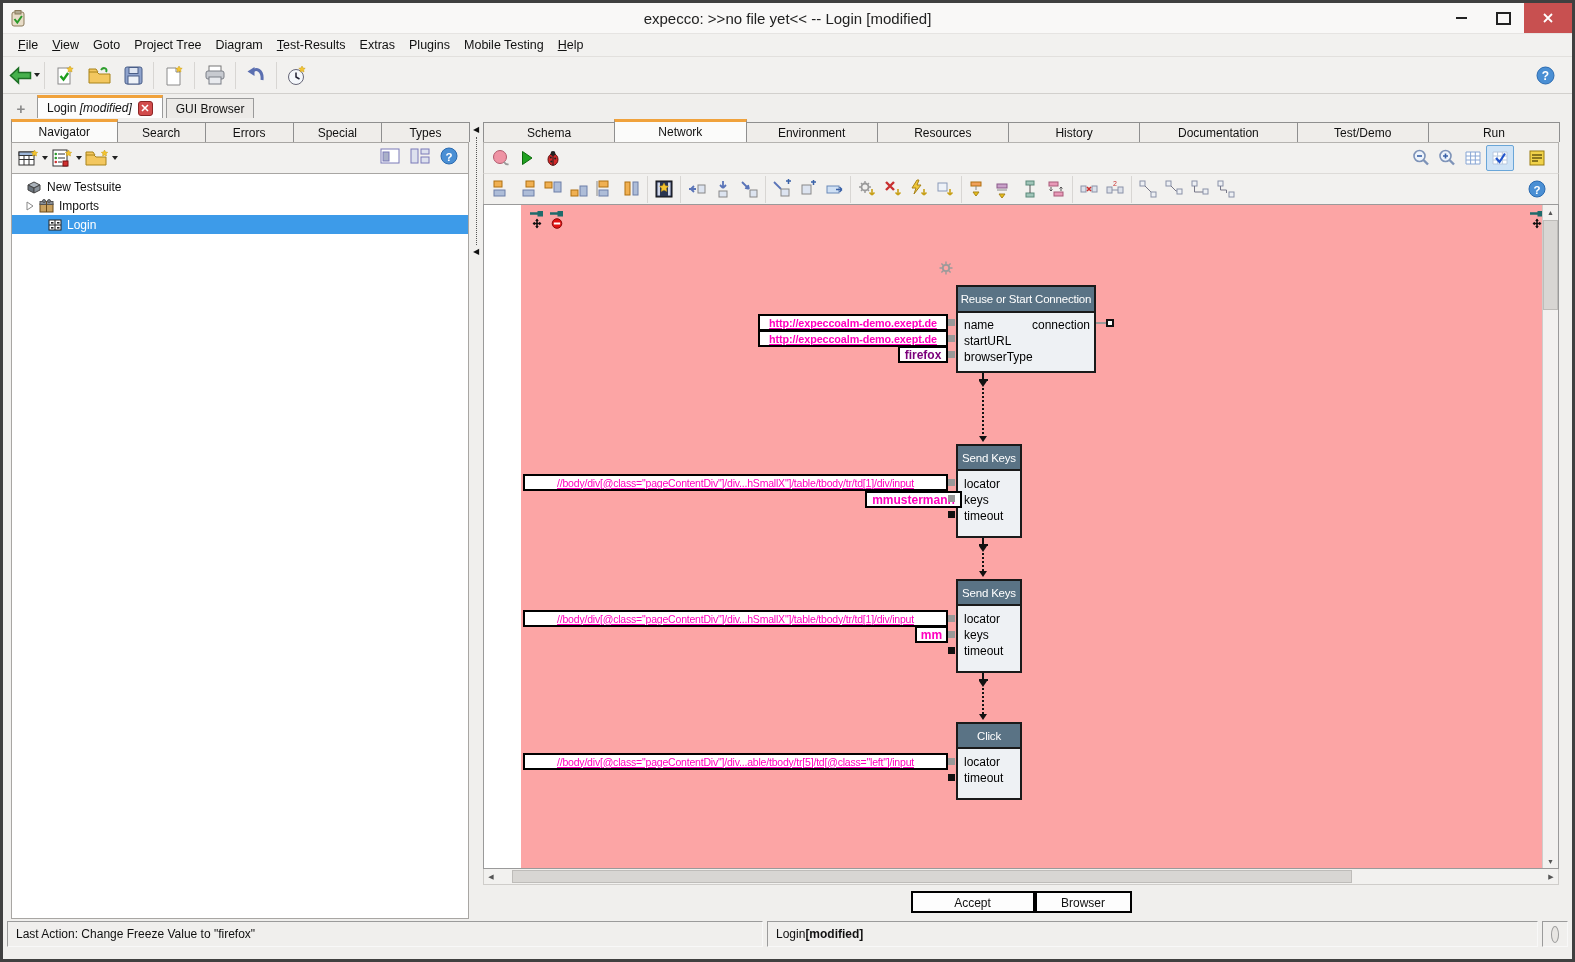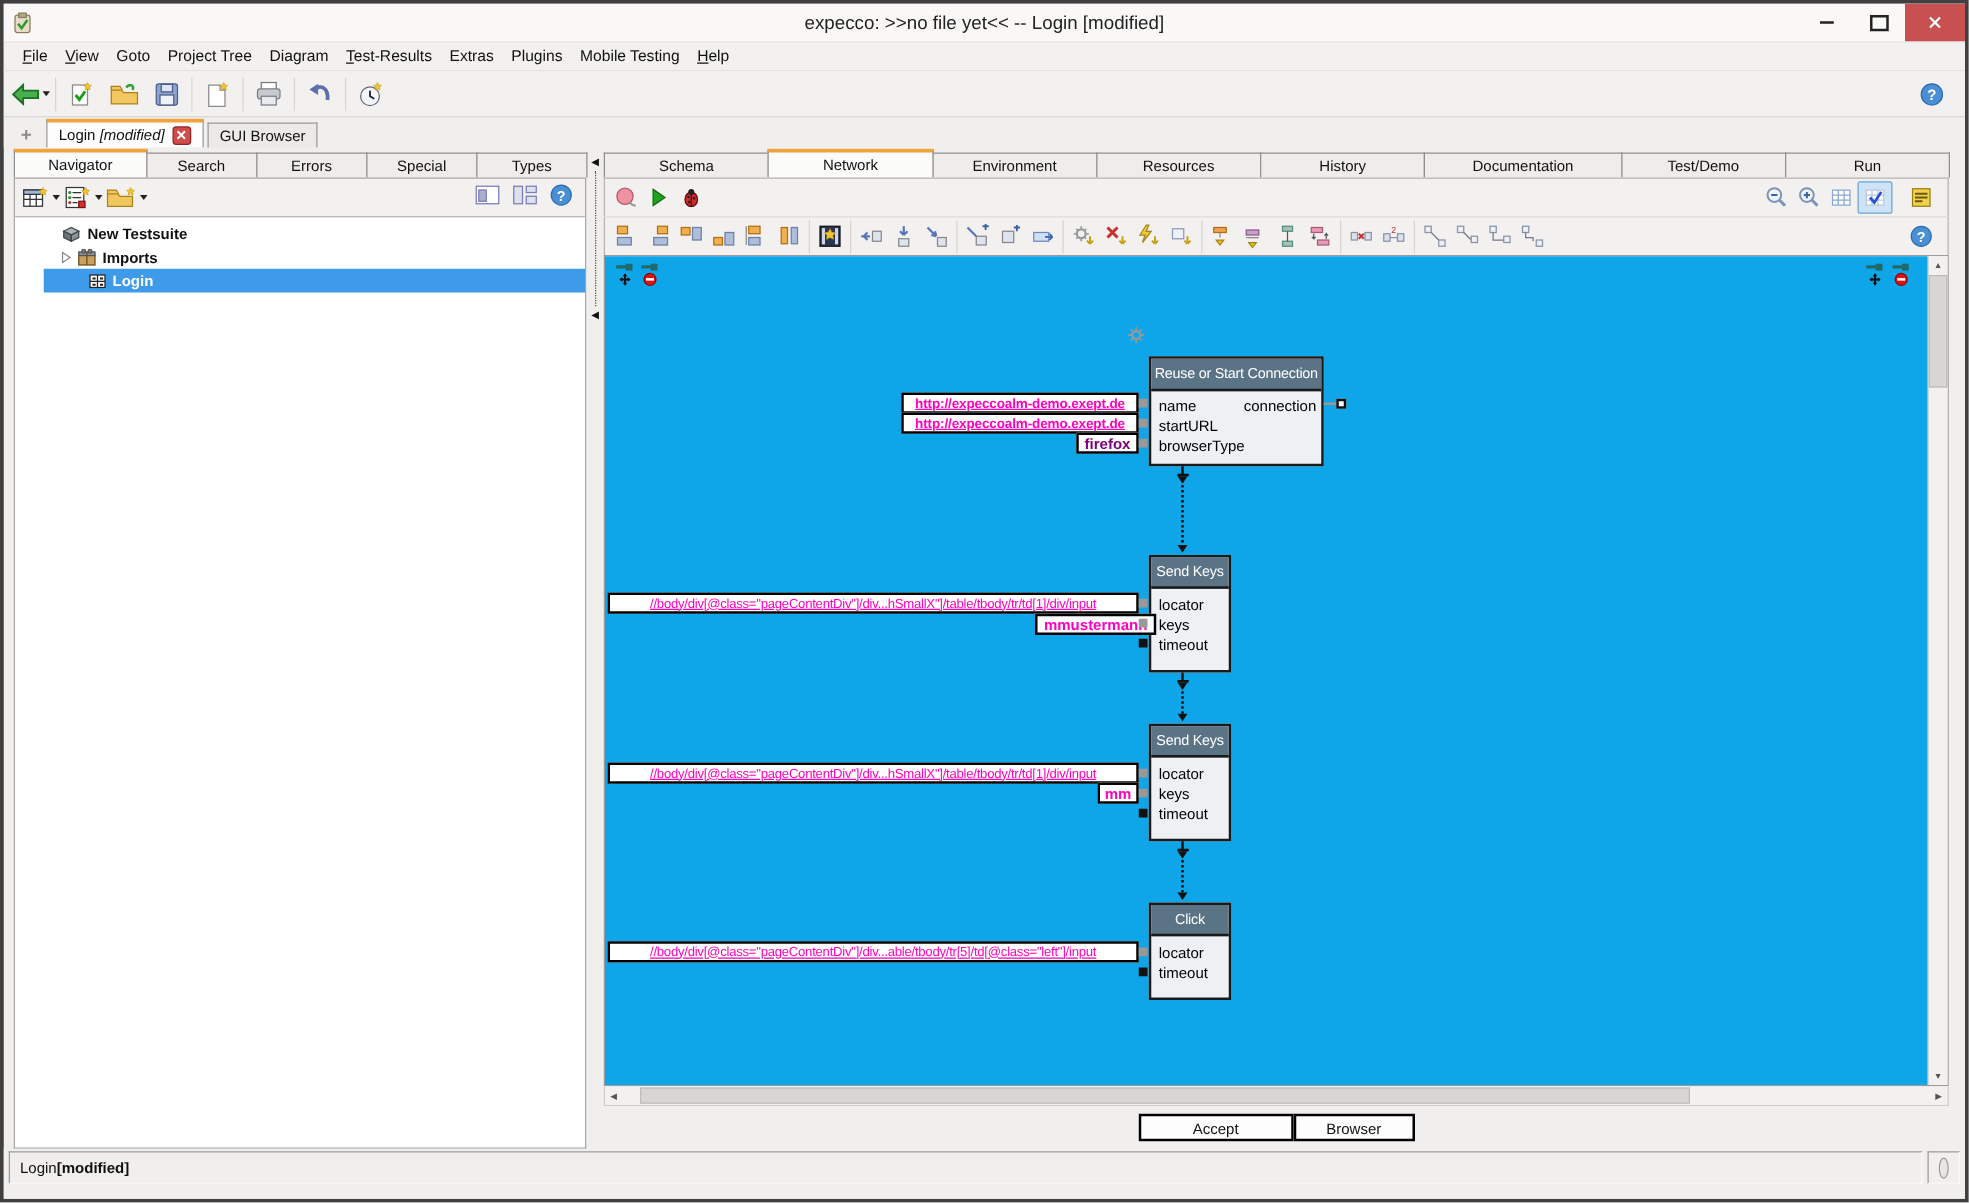--- a/index.html
+++ b/index.html
@@ -41,31 +41,31 @@
   .right-panel{flex:1;display:flex;flex-direction:column;min-width:0;min-height:0;}
   
   .tabstrip{height:24px;display:flex;align-items:flex-end;flex:0 0 auto;}
   .ptab{flex:1;height:19px;border:1px solid #8f8f8f;border-bottom:none;background:#efedea;display:flex;align-items:center;justify-content:center;
     font-size:12px;color:#111;margin-right:-1px;}
   .ptab.active{background:#fbfbfa;border-top:3px solid #f0a23c;height:20px;}
   
   .ltoolbar{height:30px;background:#f2f1ef;border:1px solid #aoa;border:1px solid #a8a6a3;display:flex;align-items:center;padding:0 4px;flex:0 0 auto;}
   .lt-right{margin-left:auto;display:flex;align-items:center;gap:10px;margin-right:6px;}
   .tree{flex:1;background:#fff;border:1px solid #a8a6a3;border-top:none;overflow:hidden;padding-top:3px;}
-  .tree-row{height:19px;display:flex;align-items:center;font-size:12px;font-weight:bold;gap:5px;color:#111;margin-left:23px;}
+  .tree-row{height:19px;display:flex;align-items:center;font-size:12px;font-weight:normal;gap:5px;color:#111;}
   .tree-row.selected{background:#3d9be9;color:#fff;}
   
   .rtoolbar{height:30px;background:#f2f1ef;border:1px solid #b5b3b0;border-bottom:none;display:flex;align-items:center;padding:0 4px;flex:0 0 auto;}
   .rtoolbar.second{border-top:1px solid #dddbd8;}
   .sm-btn{min-width:26px;height:24px;display:flex;align-items:center;justify-content:center;}
   .sm-btn.selected{background:#cfe3f6;border:1px solid #6aa6d8;border-radius:2px;}
   .rt-right{margin-left:auto;display:flex;align-items:center;margin-right:4px;}
   
   .canvas-wrap{flex:1;display:flex;border:1px solid #9a9a9a;background:#fff;min-height:0;}
-  .canvas{flex:1;position:relative;overflow:hidden;background:#0ea5e9;}
+  .canvas{flex:1;position:relative;overflow:hidden;background:#fca5a5;margin-left:37px;}
   .vscroll{width:15px;background:#f2f1ef;border-left:1px solid #cfcdca;display:flex;flex-direction:column;align-items:center;flex:0 0 auto;}
   .scroll-arrow{font-size:7px;color:#555;height:14px;display:flex;align-items:center;justify-content:center;width:100%;}
   .vthumb{width:13px;height:88px;background:#d8d6d3;border:1px solid #bebcb9;margin-top:1px;}
   .hscroll{height:15px;background:#f2f1ef;border:1px solid #cfcdca;border-top:none;display:flex;align-items:center;flex:0 0 auto;}
   .hthumb{height:11px;background:#d8d6d3;border:1px solid #bebcb9;width:78%;margin-left:14px;}
   .hspacer{flex:1;}
   
   .block{position:absolute;border:2px solid #1a1a1a;background:#eef1f4;box-sizing:border-box;}
   .block-header{background:#5a7385;color:#fff;border-bottom:2px solid #1a1a1a;display:flex;align-items:center;justify-content:center;
     font-size:11.5px;letter-spacing:-0.2px;white-space:nowrap;overflow:hidden;}
@@ -747,20 +747,21 @@
       </div>
 
       <div class="accept-row">
         <div class="action-btn btn-accept">Accept</div>
         <div class="action-btn btn-discard">Browser</div>
       </div>
     </div>
   </div>
 
   <div class="statusbar">
+    <div class="status-box sb-left">Last Action: Change Freeze Value to "firefox"</div>
     <div class="status-box sb-right">
       <span>Login </span>
         <span class="bold">[modified]</span>
     </div>
     <div class="status-box sb-oval">
         <span class="oval"></span>
       </div>
   </div>
   <div class="bottom-strip"></div>
 

